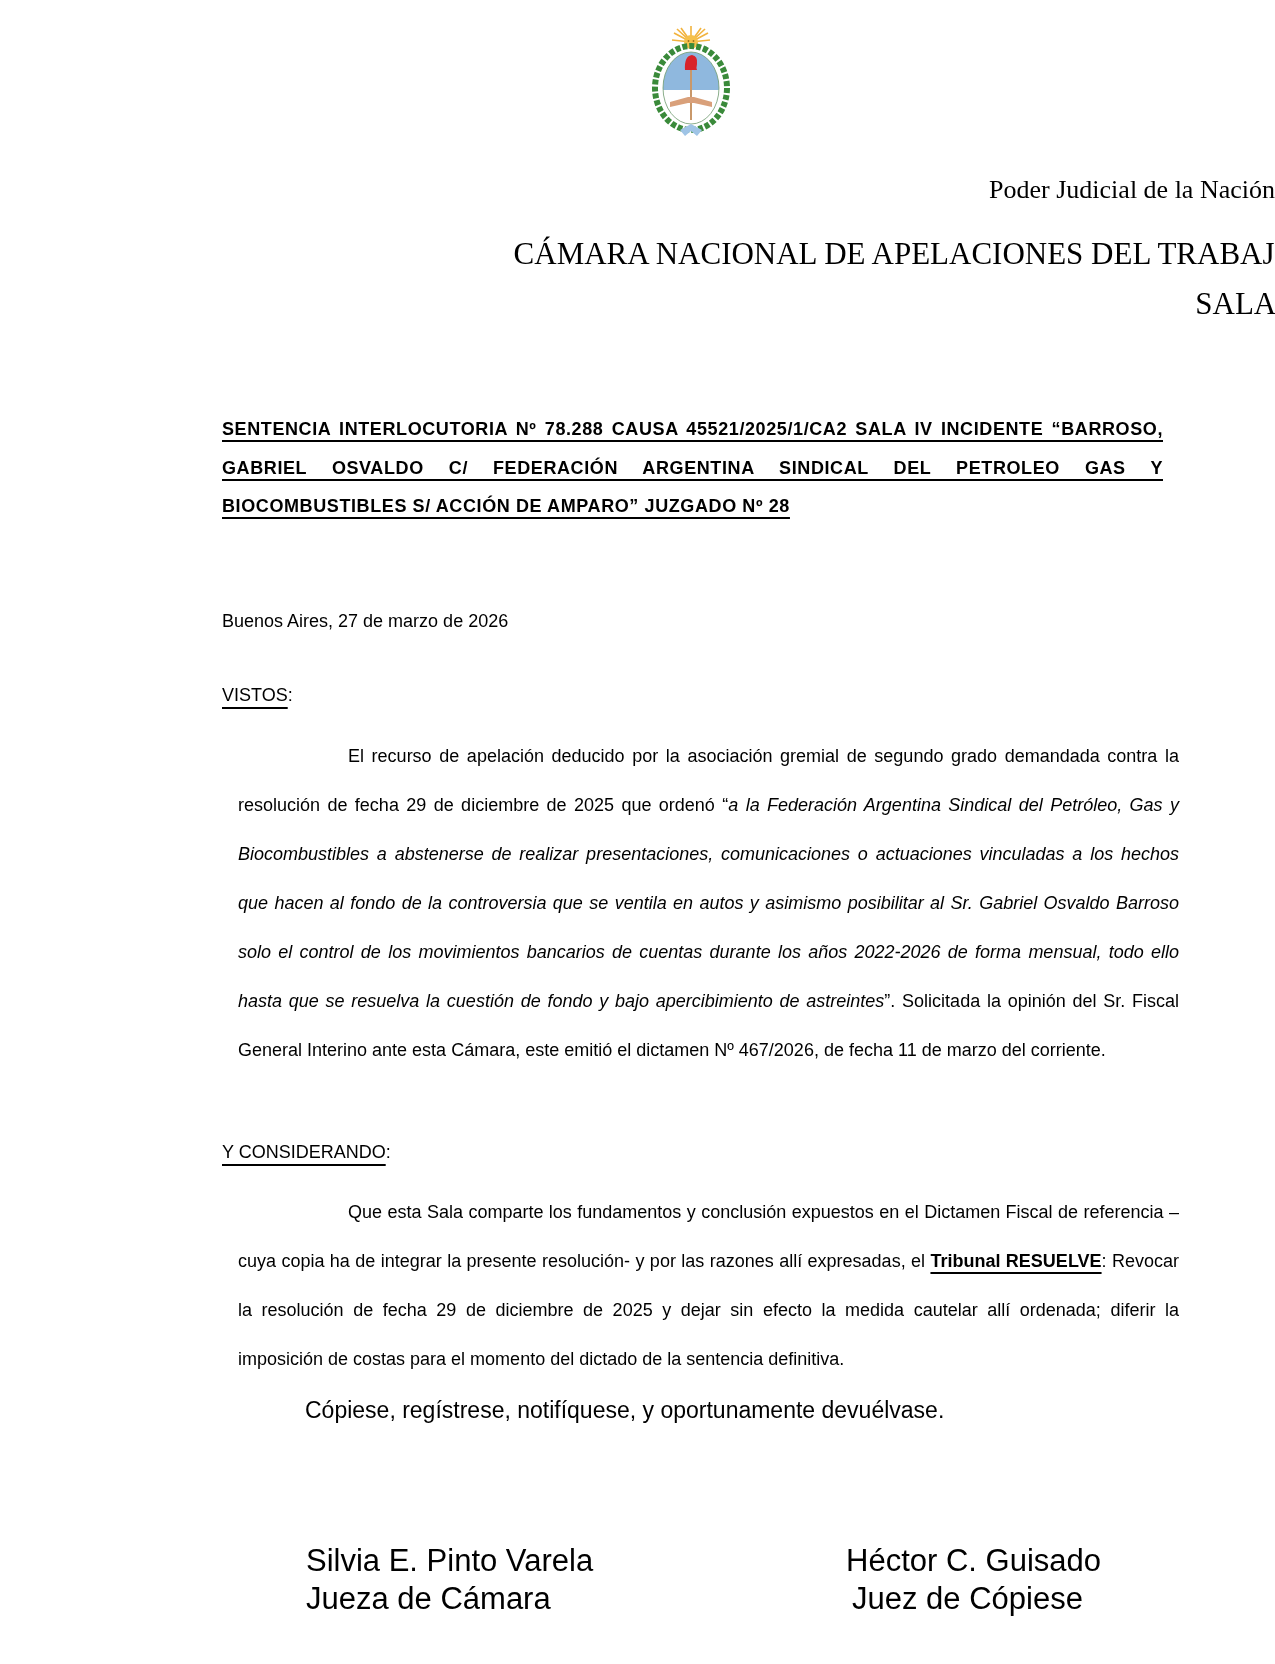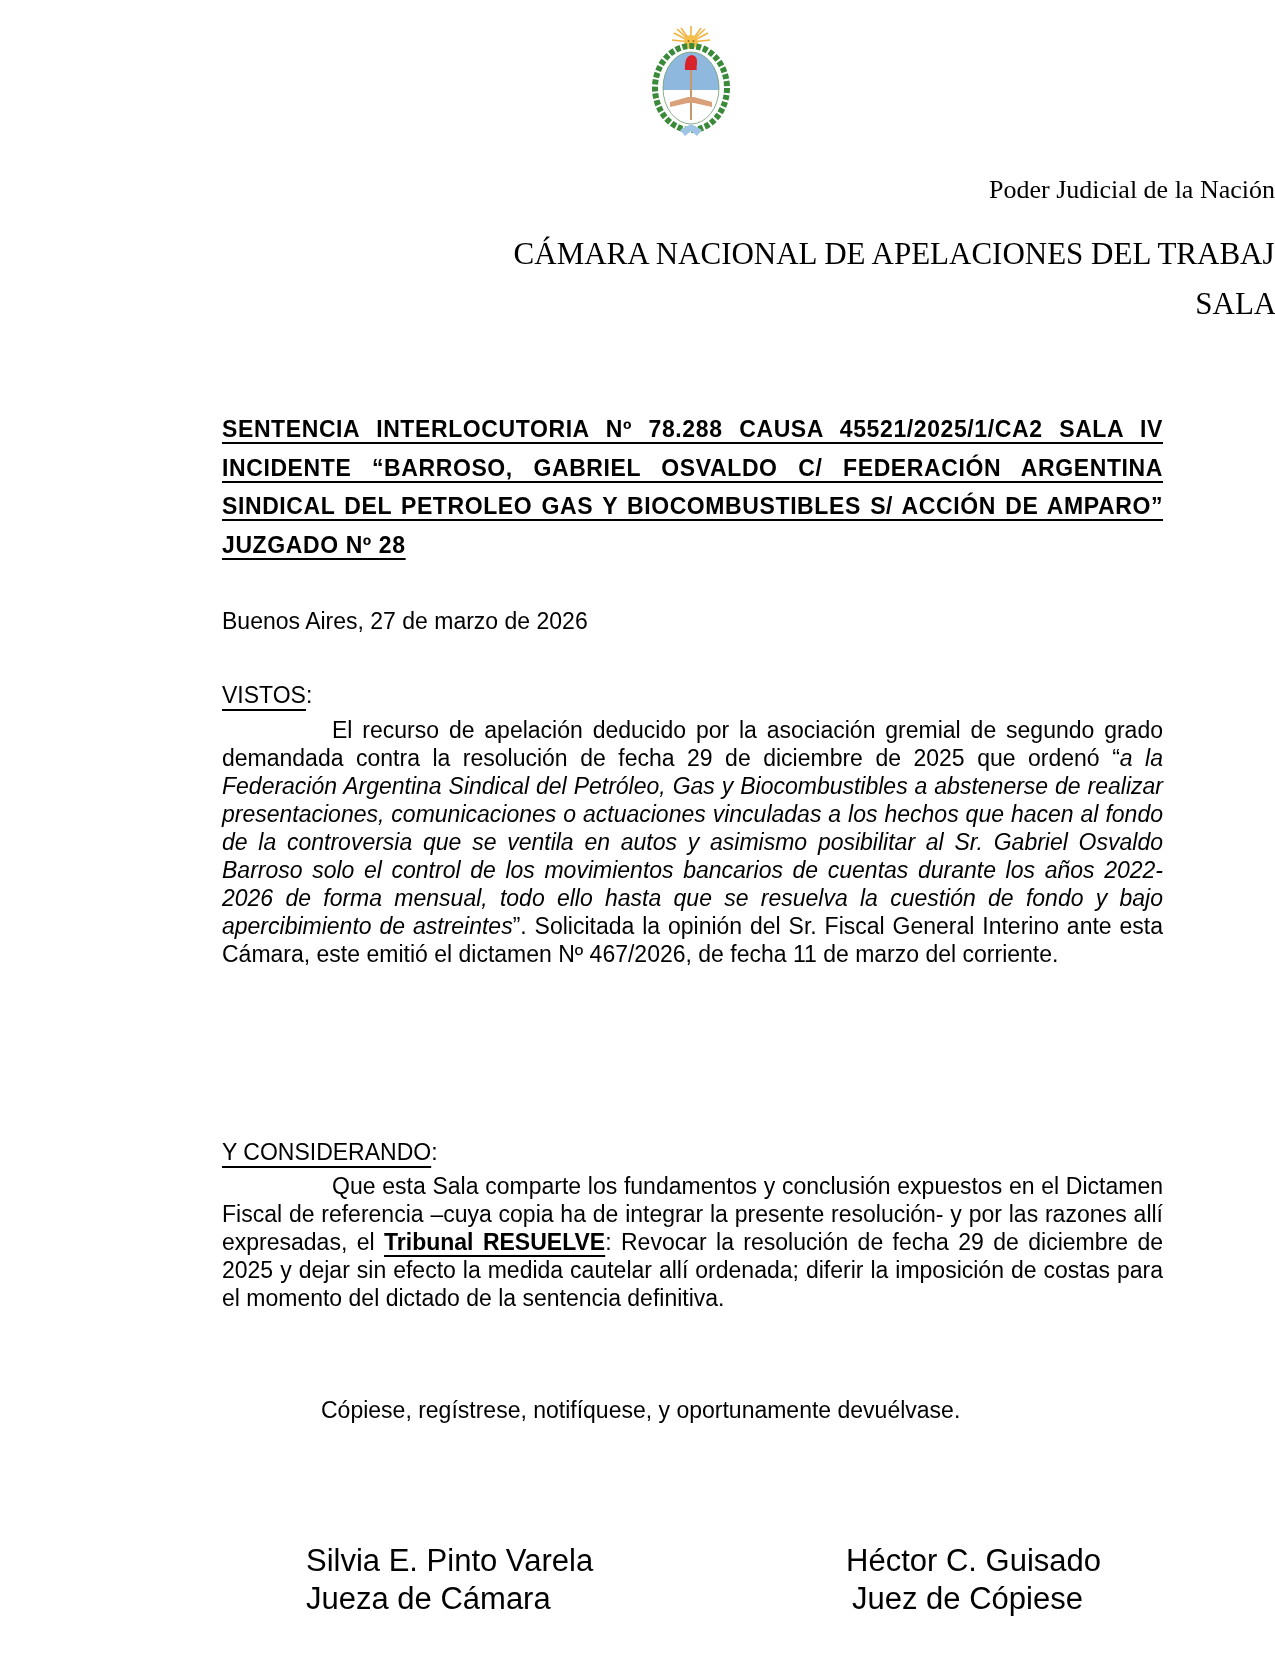--- a/index.html
+++ b/index.html
@@ -4,32 +4,32 @@
 <style>
   html, body { margin: 0; padding: 0; background: #ffffff; }
   body { width: 1275px; height: 1664px; position: relative; overflow: hidden; color: #000; }
   .abs { position: absolute; }
   .seal { position: absolute; left: 650px; top: 24px; width: 82px; height: 120px; }
   .serif { font-family: "Liberation Serif", "DejaVu Serif", serif; }
   .sans { font-family: "Liberation Sans", "DejaVu Sans", sans-serif; }
   .center { left: 0; width: 1275px; text-align: right; }
   .court { font-size: 26px; top: 175px; }
   .chamber { font-size: 31px; top: 229px; line-height: 50px; padding-left: 40px; }
-  .block { left: 222px; width: 941px; font-size: 23px; }
+  .block { left: 222px; width: 941px; font-size: 18px; }
   .caption { top: 410px; line-height: 38.5px; font-weight: bold; letter-spacing: 0.6px; text-align: justify; text-align-last: left; }
   .caption .ul { text-decoration: underline; text-decoration-thickness: 2px; text-underline-offset: 5px; }
   .date { top: 602px; line-height: 38px; }
   .sec-title { font-weight: normal; text-decoration: underline; text-decoration-thickness: 2px; text-underline-offset: 6px; }
   .vistos-head { top: 676px; line-height: 38px; }
-  .para { line-height: 28px; text-align: justify; margin: 0; }
+  .para { line-height: 49px; text-align: justify; margin: 16px; }
   .para .indent { display: inline-block; width: 110px; }
   .vistos-body { top: 716px; }
   .considerando-head { top: 1133px; line-height: 38px; }
   .considerando-body { top: 1172px; }
-  .final { top: 1391px; left: 305px; font-size: 23px; line-height: 38px; margin-left: 16px; }
+  .final { top: 1391px; left: 305px; font-size: 23px; line-height: 38px; }
   .sig { font-size: 31px; line-height: 38px; }
   .sig-left { left: 306px; top: 1542px; }
   .sig-right { left: 846px; top: 1542px; }
   .sig-right .role { padding-left: 6px; }
   i { font-style: italic; }
   b.ul { font-weight: bold; text-decoration: underline; text-decoration-thickness: 2px; text-underline-offset: 5px; }
 </style>
 </head>
 <body>
 

